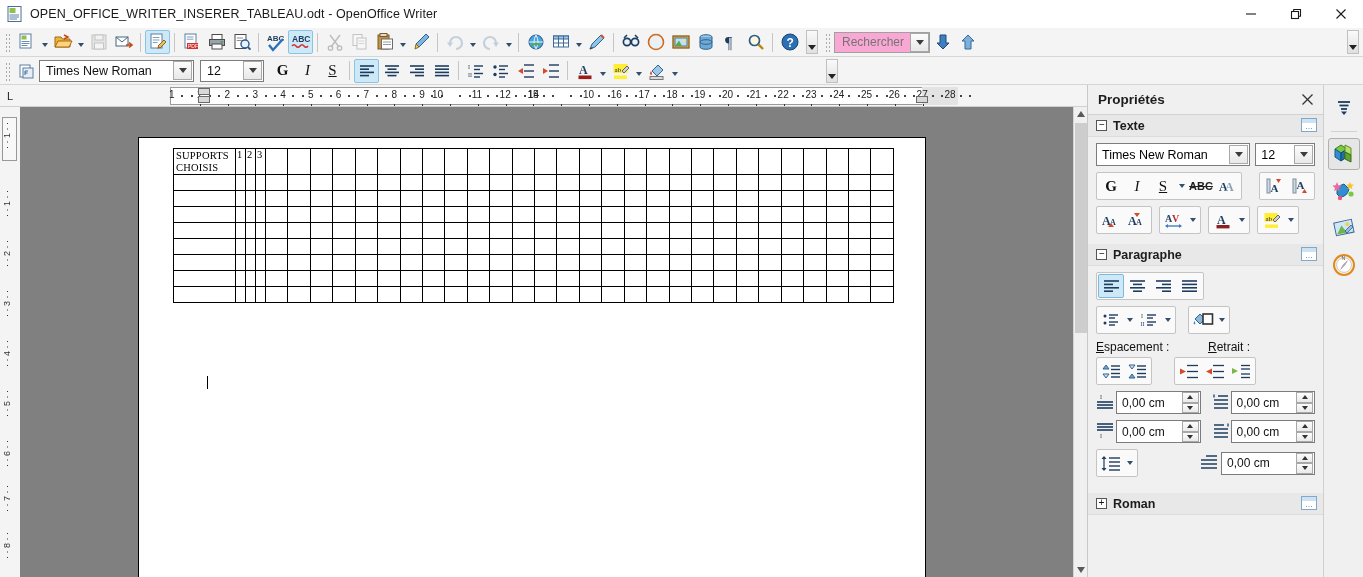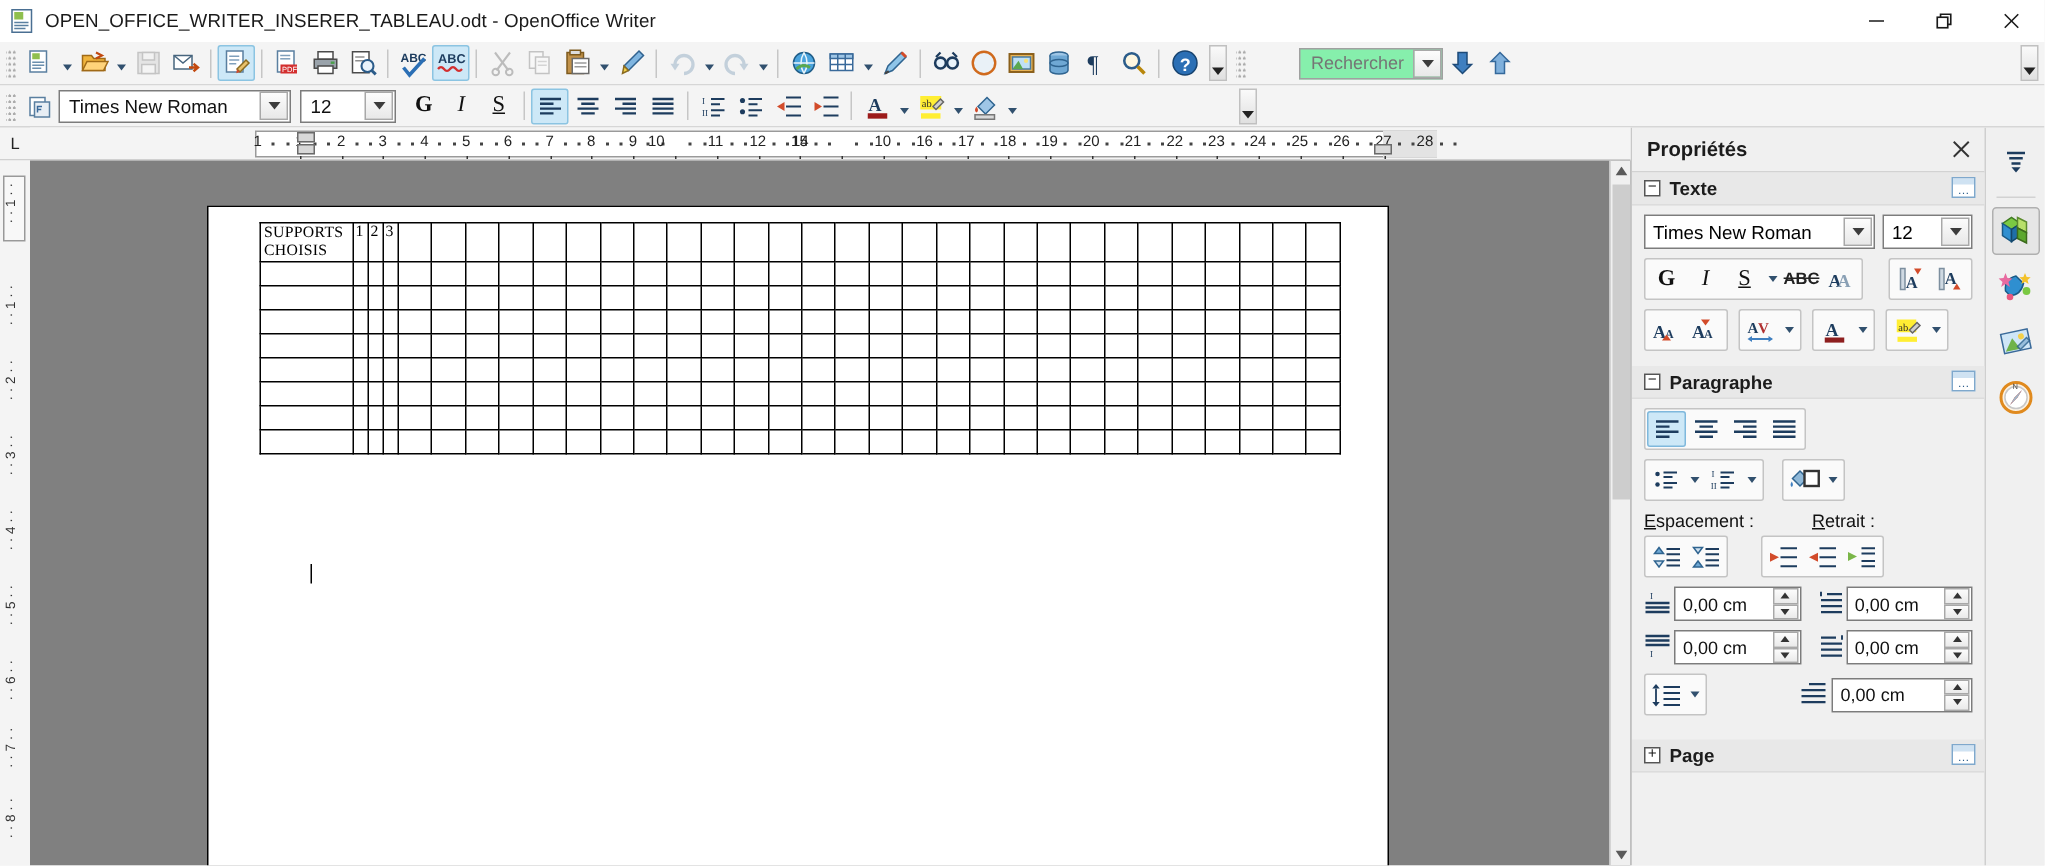--- a/index.html
+++ b/index.html
@@ -74,21 +74,21 @@
     display:flex; align-items:flex-end; justify-content:center; padding-bottom:3px;
   }
   .tb-overflow i { border-left:4px solid transparent; border-right:4px solid transparent; border-top:5px solid #222; }
 
   
   .ico { width:20px; height:20px; display:block; }
 
   
   .searchbox {
     display:flex; align-items:center; height:21px; width:96px;
-    border:1px solid #a0a0a0; background:#86efac; padding-left:5px;margin-left:32px;
+    border:1px solid #a0a0a0; background:#f9a8d4; padding-left:5px;
   }
   .searchbox input {
     border:none; outline:none; width:70px; height:17px; font-size:12px;
     font-family:"Liberation Sans", sans-serif; color:#555; background:transparent;
   }
   .combo-btn {
     width:19px; height:19px; margin-left:auto; margin-right:1px;
     background:linear-gradient(#fcfcfc,#e8e8e8); border:1px solid #a8a8a8;
     display:flex; align-items:center; justify-content:center; flex:0 0 19px;
   }
@@ -1733,21 +1733,21 @@
                   <span>
                     <i class="dn"></i>
                   </span>
                 </div>
             </div>
           </div>
         </div>
 
         <div class="panel-hdr" style="margin-top:6px;">
           <span class="expander">+</span>
-          <span class="ptitle">Page</span>
+          <span class="ptitle">Roman</span>
           <div class="panel-more">
             <div class="bar"></div>
               <span style="position:relative;z-index:2;">…</span>
           </div>
         </div>
       </div>
 
       <div class="side-tabs">
         <div class="tabbtn">
           <svg width="22" height="22" viewBox="0 0 22 22">

